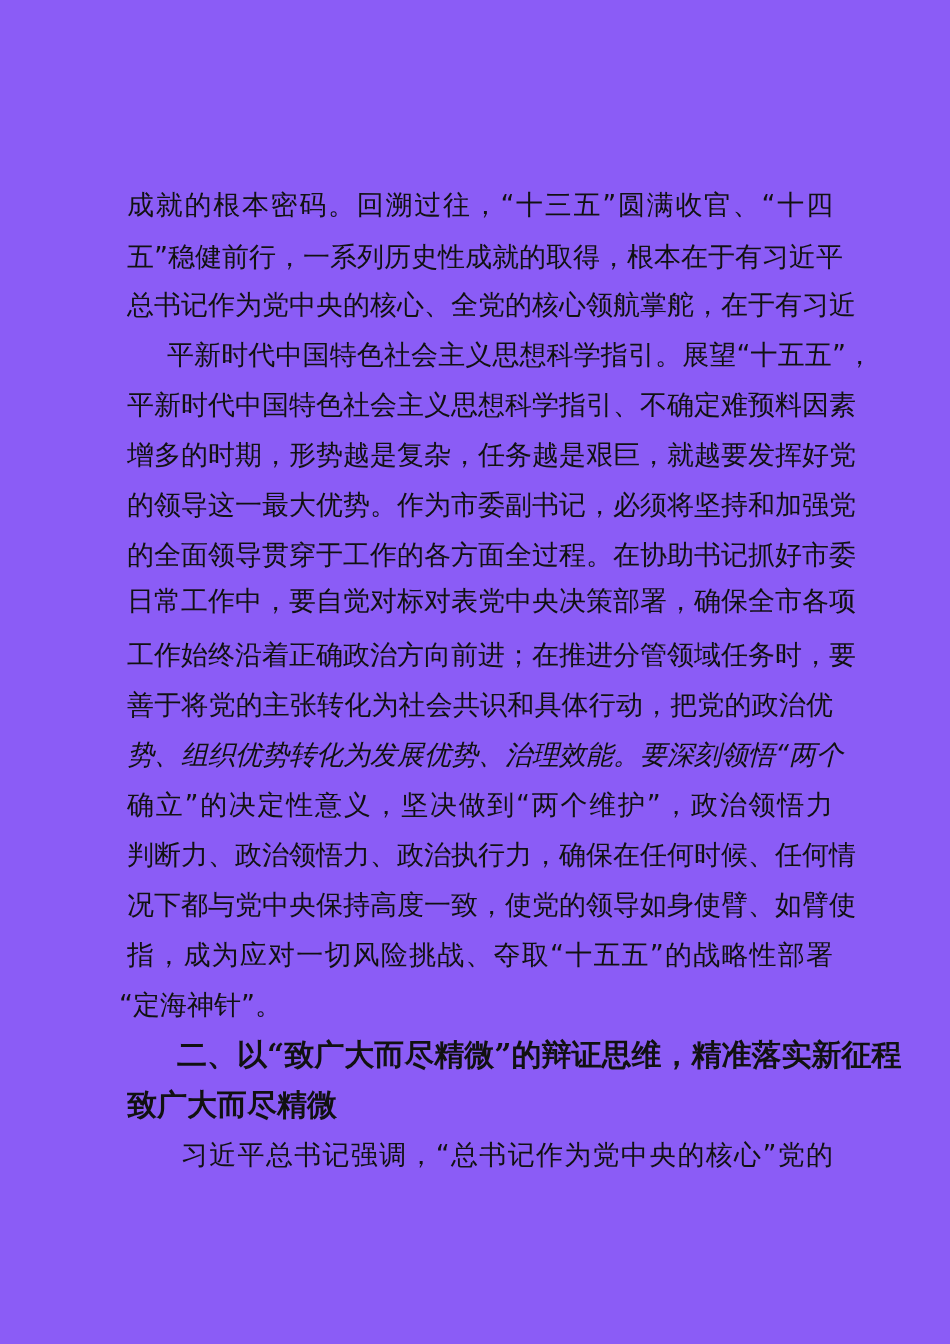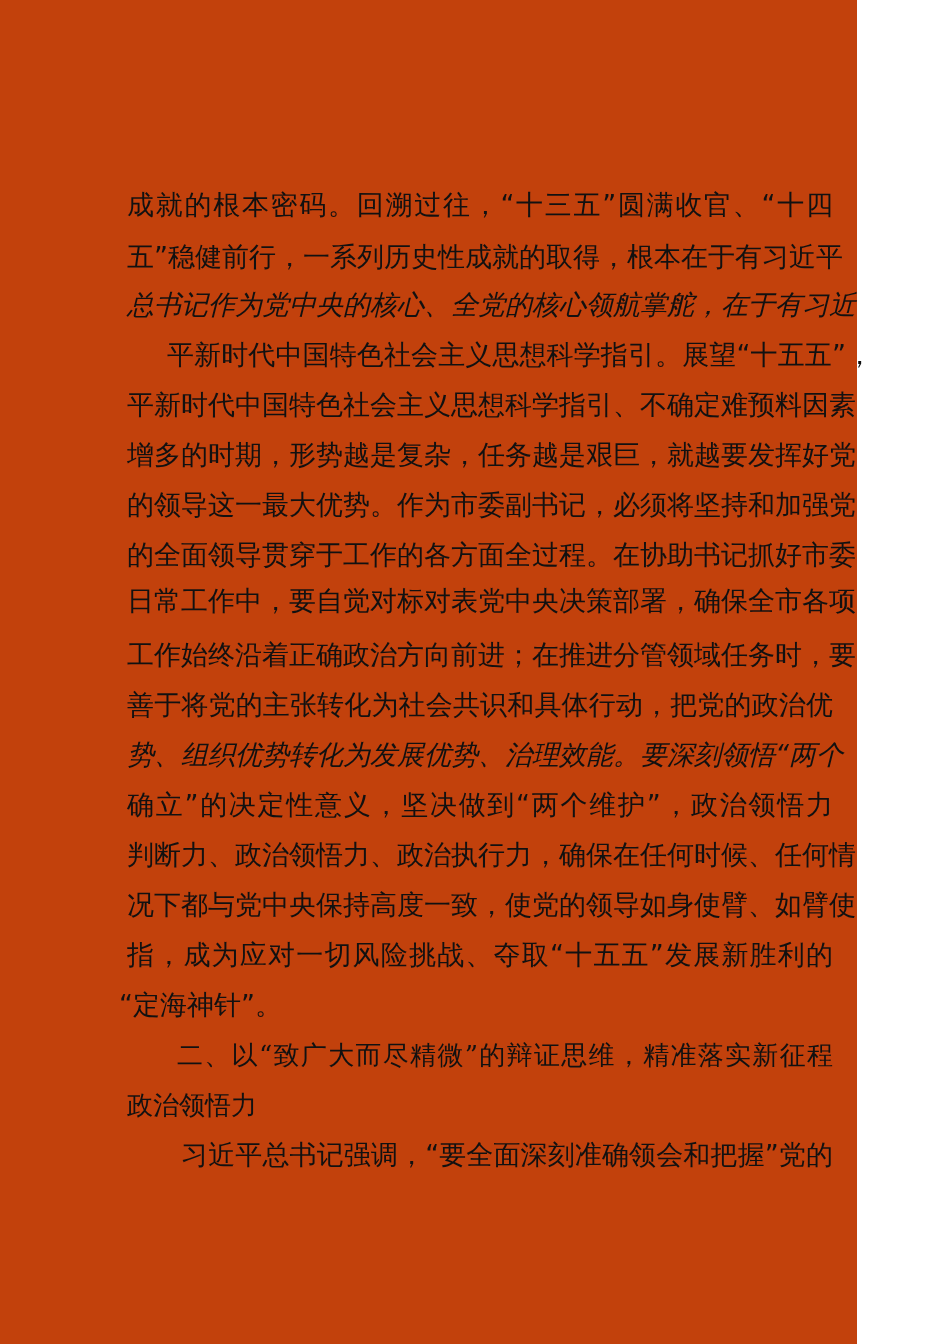--- a/index.html
+++ b/index.html
@@ -11,23 +11,23 @@
       width: 950px;
       height: 1344px;
       position: relative;
       overflow: hidden;
       font-family: "DejaVu Sans", "Liberation Sans", sans-serif;
       color: #111111;
     }
     .page {
       position: absolute;
       left: 0; top: 0;
-      width: 857px;
+      width: 950px;
       height: 1344px;
-      background: #c2410c;
+      background: #8b5cf6;
     }
     .text-block {
       position: absolute;
       left: 127px;
       top: 0;
       width: 706px;
     }
     .line {
       position: absolute;
       left: 0;
@@ -37,46 +37,47 @@
       white-space: nowrap;
       letter-spacing: 0px;
       width: 706px;
     }
     .line.justify {
       text-align: justify;
       text-align-last: justify;
     }
     .line.heading {
       font-family: "DejaVu Serif", "Liberation Serif", serif;
-      font-size: 26px;
+      font-size: 30px;
+      font-weight: bold;
     }
   </style>
 </head>
 <body>
 
 <div class="page">
   <div class="text-block">
 
     <div class="line justify" style="top:180px;">成就的根本密码。回溯过往，“十三五”圆满收官、“十四</div>
     <div class="line justify" style="top:232px;">五”稳健前行，一系列历史性成就的取得，根本在于有习近平</div>
-    <div class="line justify" style="top:280px;font-style:italic;">总书记作为党中央的核心、全党的核心领航掌舵，在于有习近</div>
+    <div class="line justify" style="top:280px;">总书记作为党中央的核心、全党的核心领航掌舵，在于有习近</div>
     <div class="line justify" style="top:330px;margin-left:40px;">平新时代中国特色社会主义思想科学指引。展望“十五五”，</div>
     <div class="line justify" style="top:380px;">平新时代中国特色社会主义思想科学指引、不确定难预料因素</div>
     <div class="line justify" style="top:430px;">增多的时期，形势越是复杂，任务越是艰巨，就越要发挥好党</div>
     <div class="line justify" style="top:480px;">的领导这一最大优势。作为市委副书记，必须将坚持和加强党</div>
     <div class="line justify" style="top:530px;">的全面领导贯穿于工作的各方面全过程。在协助书记抓好市委</div>
     <div class="line justify" style="top:576px;">日常工作中，要自觉对标对表党中央决策部署，确保全市各项</div>
     <div class="line justify" style="top:630px;">工作始终沿着正确政治方向前进；在推进分管领域任务时，要</div>
     <div class="line justify" style="top:680px;">善于将党的主张转化为社会共识和具体行动，把党的政治优</div>
     <div class="line justify" style="top:730px;font-style:italic;">势、组织优势转化为发展优势、治理效能。要深刻领悟“两个</div>
     <div class="line justify" style="top:780px;">确立”的决定性意义，坚决做到“两个维护”，政治领悟力</div>
     <div class="line justify" style="top:830px;">判断力、政治领悟力、政治执行力，确保在任何时候、任何情</div>
     <div class="line justify" style="top:880px;">况下都与党中央保持高度一致，使党的领导如身使臂、如臂使</div>
-    <div class="line justify" style="top:930px;">指，成为应对一切风险挑战、夺取“十五五”发展新胜利的</div>
+    <div class="line justify" style="top:930px;">指，成为应对一切风险挑战、夺取“十五五”的战略性部署</div>
     <div class="line" style="top:980px; left:-8px;">“定海神针”。</div>
 
     <div class="line heading justify" style="top:1030px; left:50px; width:656px;">二、以“致广大而尽精微”的辩证思维，精准落实新征程</div>
-    <div class="line heading" style="top:1080px;">政治领悟力</div>
+    <div class="line heading" style="top:1080px;">致广大而尽精微</div>
 
-    <div class="line justify" style="top:1130px; left:54px; width:652px;">习近平总书记强调，“要全面深刻准确领会和把握”党的</div>
+    <div class="line justify" style="top:1130px; left:54px; width:652px;">习近平总书记强调，“总书记作为党中央的核心”党的</div>
 
   </div>
 </div>
 
 </body></html>

